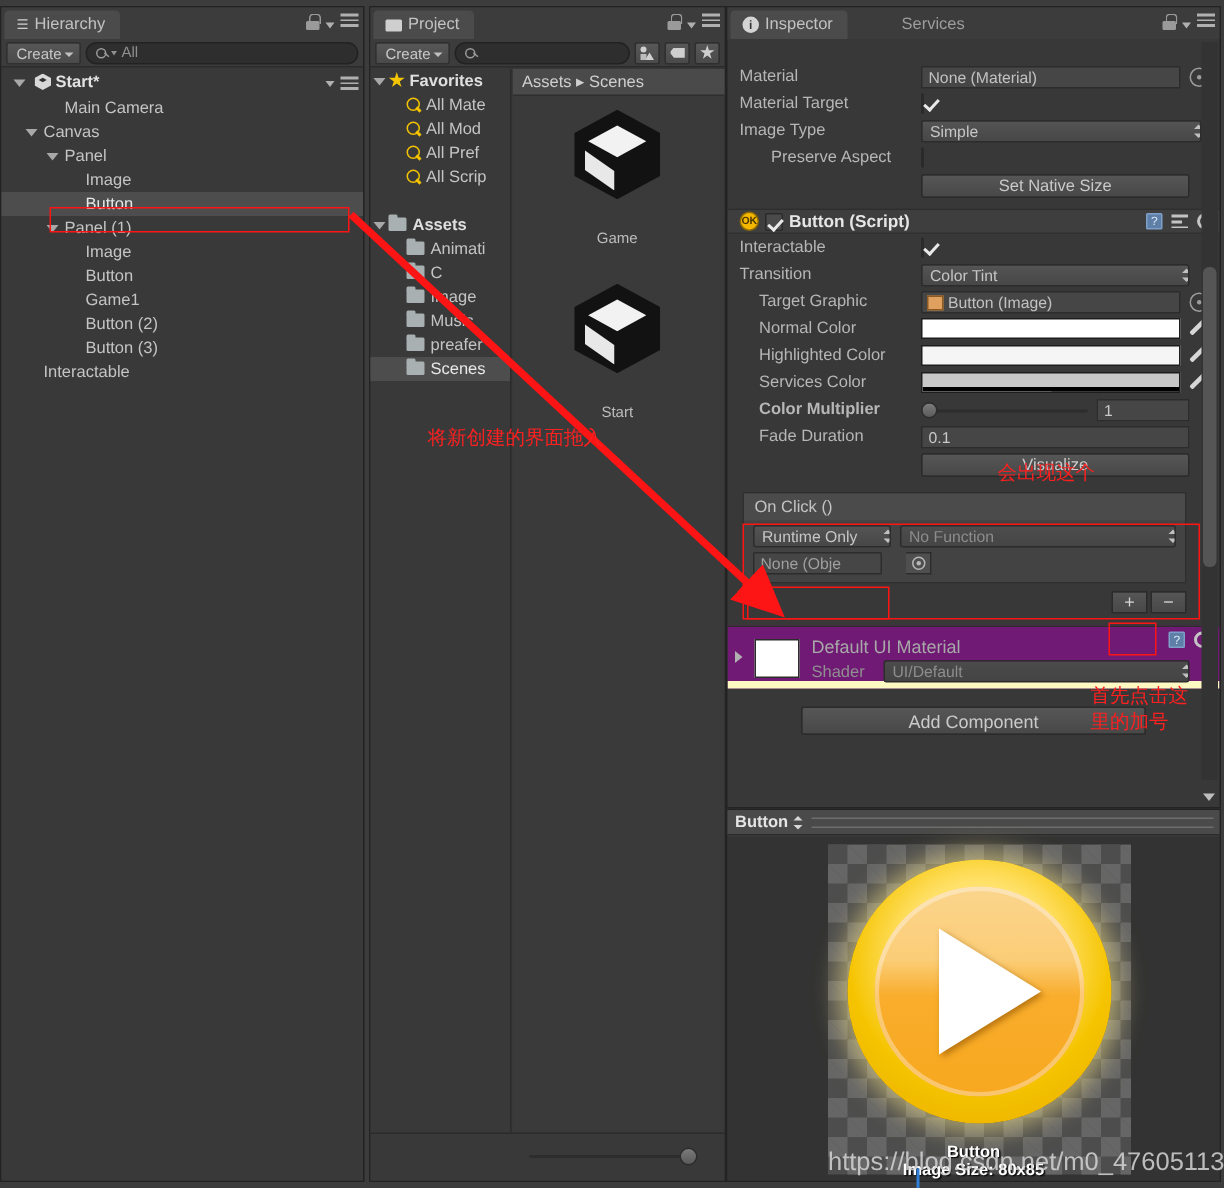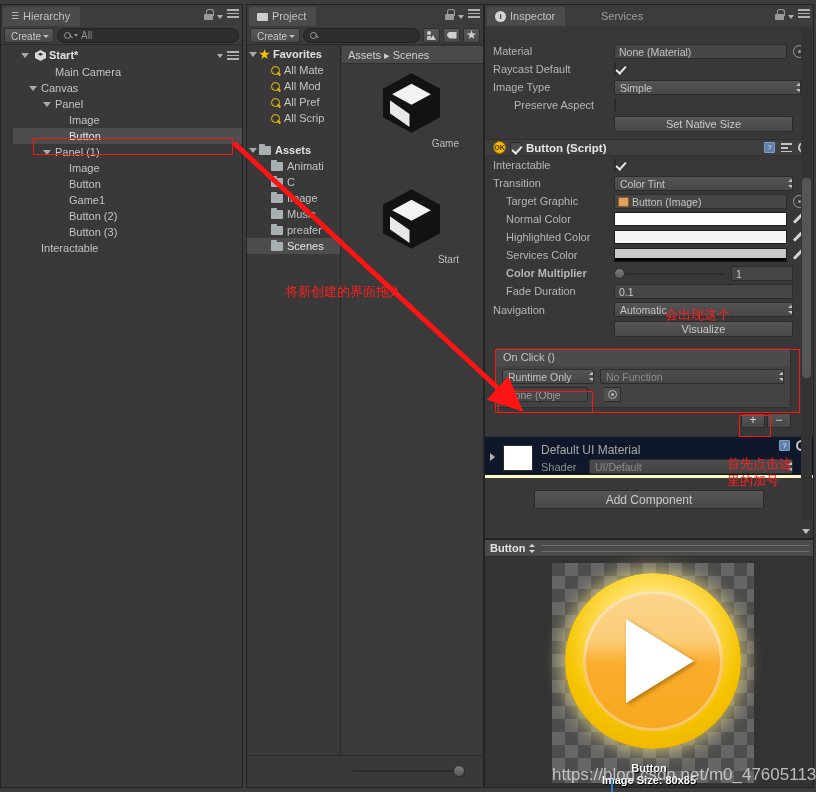--- a/index.html
+++ b/index.html
@@ -66,21 +66,21 @@
   .hamburger{ width:12px; }
   .hamburger i{ display:block;height:1.6px;background:#b0b0b0;margin-bottom:2px;}
   .tinytri{
     width:0;height:0;border-left:3.5px solid transparent;border-right:3.5px solid transparent;
     border-top:4px solid #b0b0b0; margin-top:4px;
   }
 
   
   #hierarchy{ left:0; top:4px; width:243px; height:784px; background:#383838;
               border:1px solid #232323;}
-  #hier-tree{ position:absolute; top:41px; left:0; right:0; bottom:0; background:#393939;margin-left:12px;}
+  #hier-tree{ position:absolute; top:41px; left:0; right:0; bottom:0; background:#393939;}
   .row{ height:16px; line-height:16px; font-size:11px; color:#c4c4c4;
         position:relative; white-space:nowrap; cursor:default;}
   .row.sel{ background:#4d4d4d; color:#e8e8e8; }
   .row .fold{
     position:absolute; width:0;height:0;
     border-left:4px solid transparent;border-right:4px solid transparent;
     border-top:5px solid #a8a8a8; top:6px;
   }
   .unity-logo{
     display:inline-block;width:11px;height:11px;vertical-align:-2px;margin-right:3px;
@@ -104,21 +104,21 @@
   .star{ display:inline-block; width:11px;height:11px;vertical-align:-2px;margin-right:3px;
     background:#f6c700;
     clip-path:polygon(50% 0,61% 35%,98% 35%,68% 57%,79% 91%,50% 70%,21% 91%,32% 57%,2% 35%,39% 35%);}
   .srch-ic{ display:inline-block;width:10px;height:10px;vertical-align:-2px;margin-right:3px;position:relative;}
   .srch-ic:before{content:"";position:absolute;width:7px;height:7px;border:1.6px solid #f2c200;border-radius:50%;left:0;top:0;}
   .srch-ic:after{content:"";position:absolute;width:4px;height:1.8px;background:#f2c200;right:0;bottom:1px;transform:rotate(45deg);}
   .folder{ display:inline-block;width:12px;height:9px;vertical-align:-1px;margin-right:4px;
     background:#a9b0b2;border-radius:1px;position:relative;}
   .folder:before{content:"";position:absolute;top:-2.5px;left:0;width:6px;height:3px;background:#a9b0b2;border-radius:1px 1px 0 0;}
   .asset-cell{ position:absolute; width:95px; text-align:center; }
-  .asset-cell .lbl{ font-size:10px;color:#bdbdbd;margin-top:4px;text-align:right;}
+  .asset-cell .lbl{ font-size:10px;color:#bdbdbd;margin-top:20px;}
   .unity-big{
     width:62px;height:62px;
     background:#121212;
     clip-path:polygon(50% 2%,96% 27%,96% 73%,50% 98%,4% 73%,4% 27%);
     position:relative;margin:0 auto;
   }
   .unity-big:after{
     content:"";position:absolute;left:9px;top:9px;right:9px;bottom:9px;
     background:#f2f2f2;
     clip-path:polygon(50% 6%,94% 30%,50% 54%,6% 30%);
@@ -188,21 +188,21 @@
   .slider{ position:relative;height:13px; }
   .slider .trk{position:absolute;top:6px;left:6px;right:0;height:2px;background:#2d2d2d;}
   .slider .knb{position:absolute;top:1px;left:0;width:11px;height:11px;border-radius:50%;
     background:linear-gradient(#7c7c7c,#5b5b5b);border:1px solid #2c2c2c;}
   .numfield{ height:15px;background:#464646;border:1px solid #2c2c2c;color:#c9c9c9;
     font-size:10.5px;line-height:14px;padding-left:4px;}
   .onclick-box{ background:#434343;border:1px solid #2e2e2e; }
   .onclick-hdr{ height:18px;line-height:18px;background:#4b4b4b;padding-left:7px;color:#c3c3c3;font-size:11px;}
   .pm-btn{ width:24px;height:15px;background:linear-gradient(#565656,#484848);
     border:1px solid #2b2b2b;color:#d5d5d5;font-size:12px;text-align:center;line-height:13px;}
-  .matbox{ border-top:1px solid #2e2e2e;border-bottom:3px solid #fef9c3;background:#0f172a;padding-left:32px;}
+  .matbox{ border-top:1px solid #2e2e2e;border-bottom:5px solid #fef9c3;background:#701a75;padding-left:32px;}
   .insp-scroll{
     position:absolute;right:1px;top:23px;width:11px;bottom:18px;background:#333;
   }
   .insp-scroll .thumb{ position:absolute;left:1px;width:9px;top:150px;height:200px;background:#555;border-radius:4px;}
   .arrow-up{position:absolute;right:3px;top:24px;width:0;height:0;
     border-left:4px solid transparent;border-right:4px solid transparent;border-bottom:5px solid #bdbdbd;}
   .arrow-dn{position:absolute;right:3px;bottom:4px;width:0;height:0;
     border-left:4px solid transparent;border-right:4px solid transparent;border-top:5px solid #bdbdbd;}
 
   
@@ -413,21 +413,21 @@
 
       <div class="prop" style="margin-top:16px;">
         <span class="plabel">Material</span>
         <span class="pfield">
           <span class="objfield" style="display:block;">None (Material)</span>
           <span class="dotbtn"></span>
         </span>
       </div>
 
       <div class="prop">
-        <span class="plabel">Raycast Default</span>
+        <span class="plabel">Material Target</span>
         <span class="pfield">
           <span class="chk on"></span>
         </span>
       </div>
 
       <div class="prop">
         <span class="plabel">Image Type</span>
         <span class="pfield" style="right:12px;">
           <span class="popup" style="display:block;">
             <span>Simple</span>
@@ -532,29 +532,20 @@
         </span>
       </div>
 
       <div class="prop">
         <span class="plabel" style="padding-left:13px;">Fade Duration</span>
         <span class="pfield" style="right:20px;">
           <span class="numfield" style="display:block;">0.1</span>
         </span>
       </div>
 
-      <div class="prop" style="height:19px;">
-        <span class="plabel">Navigation</span>
-        <span class="pfield" style="right:20px;">
-          <span class="popup" style="display:block;">
-            <span>Automatic</span>
-            <span class="arrows"></span>
-          </span>
-        </span>
-      </div>
 
       <div class="prop" style="height:20px;">
         <span class="pfield" style="right:20px;">
           <span class="grbtn" style="display:block;">Visualize</span>
         </span>
       </div>
 
       <div class="onclick-box" style="margin:8px 22px 0 10px;">
         <div class="onclick-hdr">On Click ()</div>
         <div style="display:flex;gap:6px;padding:3px 6px 0 6px;">

